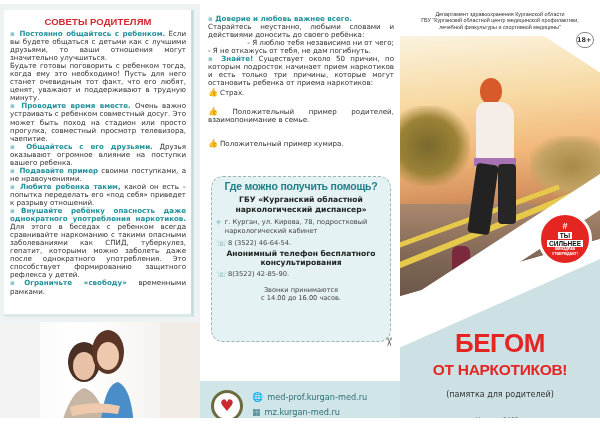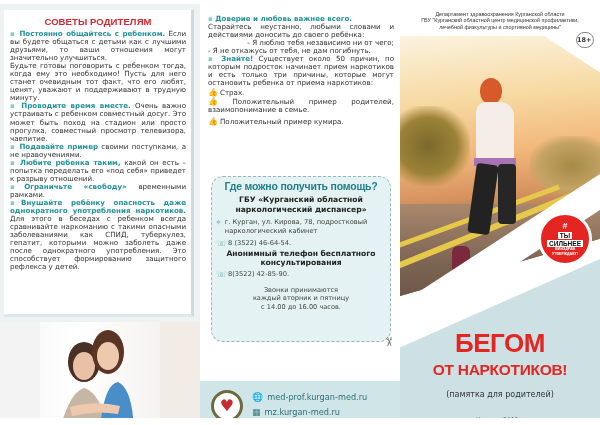--- a/index.html
+++ b/index.html
@@ -113,24 +113,25 @@
 </head>
 <body>
 
 <section id="left" class="panel">
   <div class="left-box">
     <div class="left-title">СОВЕТЫ РОДИТЕЛЯМ</div>
     <div class="body-text">
       <p><span class="bullet">▪ </span><span class="hl">Постоянно общайтесь с ребенком.</span> <span>Если вы будете общаться с детьми как с лучшими друзьями, то ваши отношения могут значительно улучшиться.</span></p>
       <p><span>Будьте готовы поговорить с ребенком тогда, когда ему это необходимо! Пусть для него станет очевидным тот факт, что его любят, ценят, уважают и поддерживают в трудную минуту.</span></p>
       <p><span class="bullet">▪ </span><span class="hl">Проводите время вместе.</span> <span>Очень важно устраивать с ребенком совместный досуг. Это может быть поход на стадион или просто прогулка, совместный просмотр телевизора, чаепитие.</span></p>
+      <p><span class="bullet">▪ </span><span class="hl">Общайтесь с его друзьями.</span> <span>Друзья оказывают огромное влияние на поступки вашего ребенка.</span></p>
       <p><span class="bullet">▪ </span><span class="hl">Подавайте пример</span> <span>своими поступками, а не нравоучениями.</span></p>
       <p><span class="bullet">▪ </span><span class="hl">Любите ребенка таким,</span> <span>какой он есть – попытка переделать его «под себя» приведет к разрыву отношений.</span></p>
+      <p><span class="bullet">▪</span><span class="hl">Внушайте ребёнку опасность даже однократного употребления наркотиков.</span> <span>Для этого в беседах с ребенком всегда сравнивайте наркоманию с такими опасными заболеваниями как СПИД, туберкулез, гепатит, которыми можно заболеть даже после однократного употребления. Это способствует формированию защитного рефлекса у детей.</span></p>
       <p><span class="bullet">▪</span><span class="hl">Ограничьте «свободу»</span> <span>временными рамками.</span></p>
-      <p><span class="bullet">▪</span><span class="hl">Внушайте ребёнку опасность даже однократного употребления наркотиков.</span> <span>Для этого в беседах с ребенком всегда сравнивайте наркоманию с такими опасными заболеваниями как СПИД, туберкулез, гепатит, которыми можно заболеть даже после однократного употребления. Это способствует формированию защитного рефлекса у детей.</span></p>
     </div>
   </div>
   <div class="left-photo">
     <svg width="200" height="107" viewBox="0 0 200 107">
       <rect x="0" y="0" width="40" height="107" fill="#f3f3f3"></rect>
       <rect x="160" y="0" width="40" height="107" fill="#f1ece6"></rect>
       <ellipse cx="84" cy="40" rx="16" ry="20" fill="#4a2f24"></ellipse>
       <ellipse cx="84" cy="44" rx="11" ry="14" fill="#e9c1a6"></ellipse>
       <ellipse cx="108" cy="30" rx="16" ry="22" fill="#5a3526"></ellipse>
       <ellipse cx="108" cy="34" rx="11" ry="14" fill="#efc9ae"></ellipse>
@@ -143,22 +144,22 @@
 
 <section id="middle" class="panel">
   <div class="mid-text">
     <div class="body-text">
       <p><span class="bullet">▪ </span><span class="hl">Доверие и любовь важнее всего.</span></p>
       <p>Старайтесь неустанно, любыми словами и действиями доносить до своего ребёнка:</p>
       <p style="text-align:right">- Я люблю тебя независимо ни от чего;</p>
       <p style="text-align:left">- Я не откажусь от тебя, не дам погибнуть.</p>
       <p><span class="bullet">▪ </span><span class="hl">Знайте!</span> <span>Существует около 50 причин, по которым подросток начинает прием наркотиков и есть только три причины, которые могут остановить ребенка от приема наркотиков:</span></p>
       <p style="margin-top:2px"><span class="thumb">👍</span><span>Страх.</span></p>
-      <p style="margin-top:1px"><span class="thumb">👍</span><span>Положительный пример родителей, взаимопонимание в семье.</span></p>
-      <p style="margin-top:4px"><span class="thumb">👍</span><span>Положительный пример кумира.</span></p>
+      <p style="margin-top:11px"><span class="thumb">👍</span><span>Положительный пример родителей, взаимопонимание в семье.</span></p>
+      <p style="margin-top:16px"><span class="thumb">👍</span><span>Положительный пример кумира.</span></p>
     </div>
   </div>
 
   <div class="help-box">
     <div class="help-title">Где можно получить помощь?</div>
     <div class="org-name">ГБУ «Курганский областной наркологический диспансер»</div>
     <div class="contact-line" style="margin-top:4px">
       <span class="ic">⌖</span>
       <span>г. Курган, ул. Кирова, 78, подростковый наркологический кабинет</span>
     </div>
@@ -166,21 +167,20 @@
       <span class="ic">☏</span>
       <span>8 (3522) 46-64-54.</span>
     </div>
     <div class="anon-title">Анонимный телефон бесплатного консультирования</div>
     <div class="contact-line" style="margin-top:2px">
       <span class="ic">☏</span>
       <span>8(3522) 42-85-90.</span>
     </div>
     <div class="calls">
       <div>Звонки принимаются</div>
-      <div>каждый вторник и пятницу</div>
       <div>с 14.00 до 16.00 часов.</div>
     </div>
     <span class="scissors">✂</span>
   </div>
 
   <div class="footer-band">
     <div class="logo">
       <span class="logo-heart">♥</span>
     </div>
     <div class="site-row" style="top:11px">

